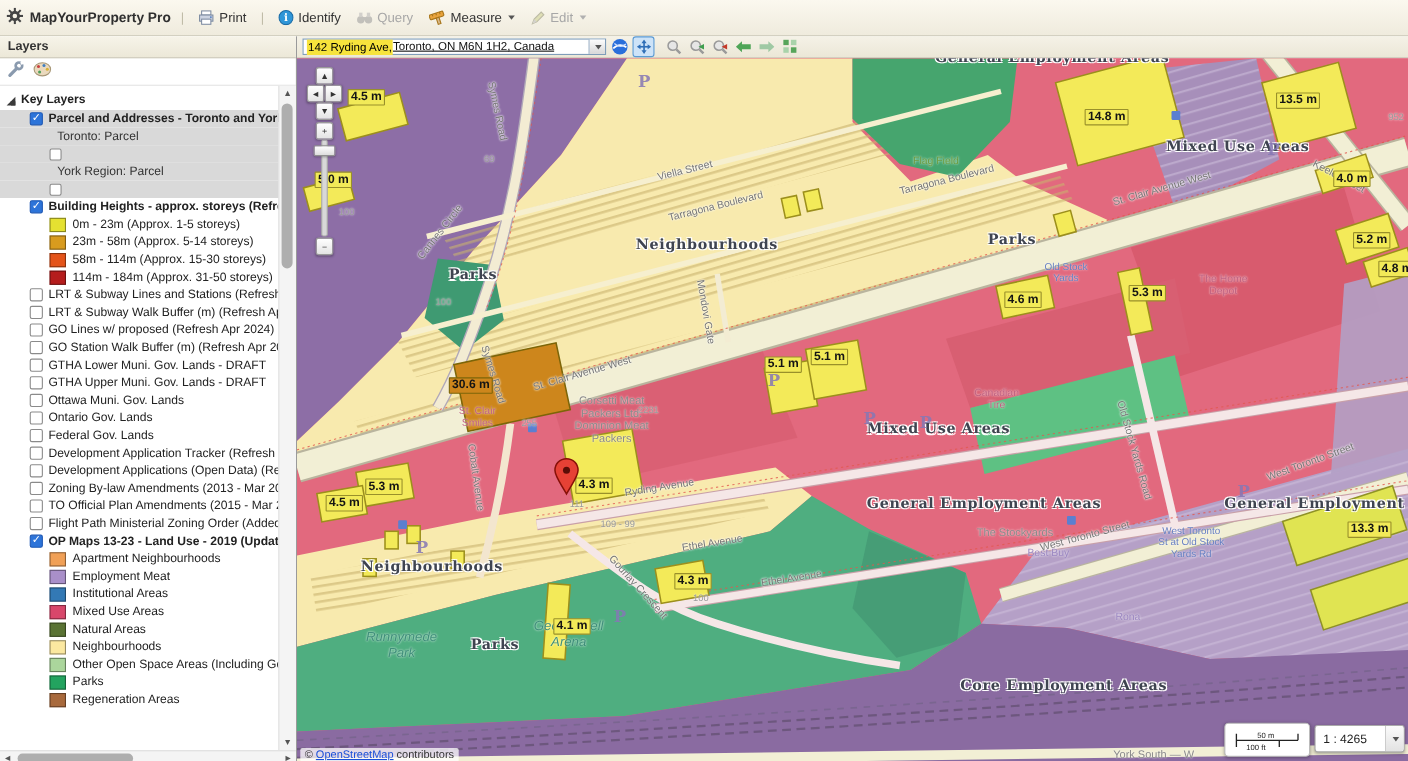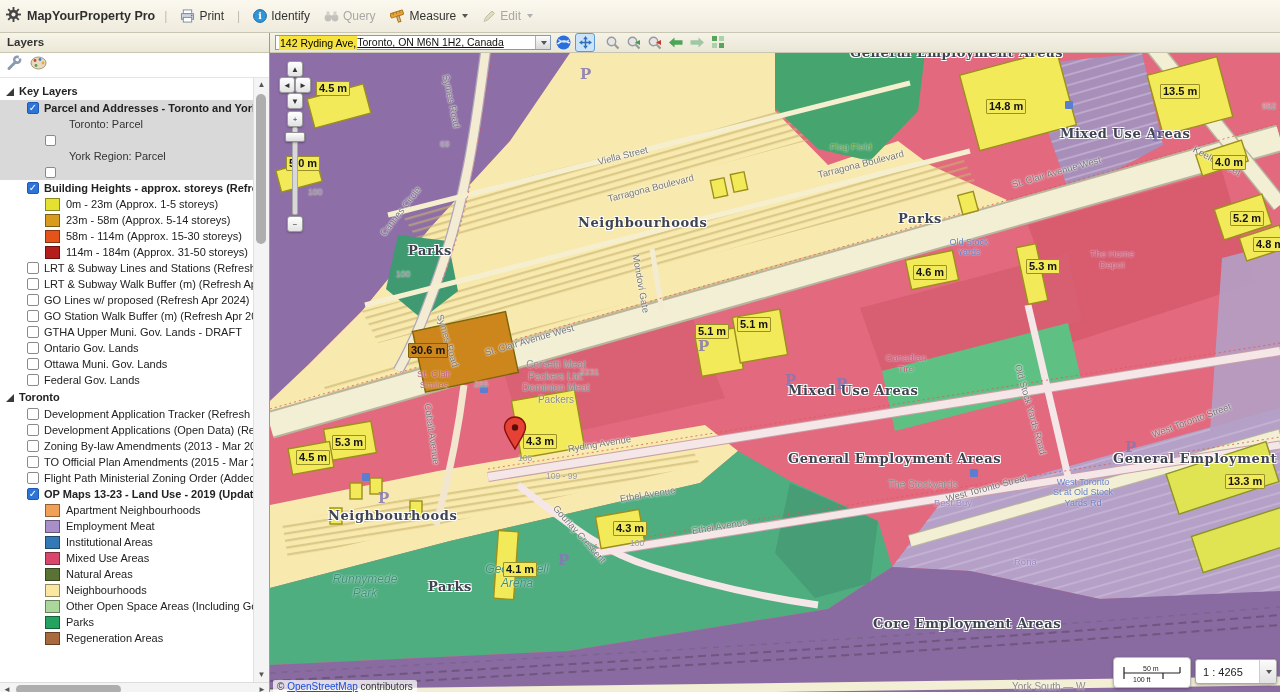--- a/index.html
+++ b/index.html
@@ -23,21 +23,21 @@
   #layers-header{height:19px;line-height:19px;background:linear-gradient(#f7f4e9,#ece8d8);border-bottom:1px solid #c9c5b3;
     font-weight:bold;font-size:11.5px;color:#333;padding-left:7px;}
   #panel-tools{height:24px;display:flex;align-items:center;gap:8px;padding-left:6px;border-bottom:1px solid #e4e4e4;}
   #tree-wrap{flex:1;position:relative;overflow:hidden;}
   #layer-tree{position:absolute;inset:0 15px 0 0;overflow:hidden;padding-top:4px;}
   .trow{height:16px;line-height:16px;font-size:11px;color:#222;white-space:nowrap;overflow:hidden;display:flex;align-items:center;}
   .trow.group{height:18px;font-weight:bold;padding-left:6px;gap:5px;}
   .trow.layer{padding-left:27px;gap:5px;}
   .trow.bold .lbl{font-weight:bold;}
   .trow.selected{background:#d9d9d9;}
-  .trow.sublabel{padding-left:69px;color:#333;}
+  .trow.sublabel{padding-left:52px;color:#333;}
   .trow.subcheck{padding-left:45px;}
   .trow.legend{padding-left:45px;gap:6px;}
   .tri{width:0;height:0;border:4px solid transparent;border-right-color:#3a3a3a;border-bottom-color:#3a3a3a;margin-top:1px;}
   .cb{width:12px;height:12px;box-sizing:border-box;border:1px solid #8a8a8a;background:#fff;border-radius:2px;flex:0 0 auto;
       display:inline-flex;align-items:center;justify-content:center;font-size:10px;color:#fff;}
   .cb.on{background:#2d74d9;border-color:#1f59b5;}
   .sw{width:13px;height:11px;border:1px solid rgba(0,0,0,.4);flex:0 0 auto;}
   
   #vscroll{position:absolute;top:0;right:0;bottom:0;width:15px;background:#f4f4f4;border-left:1px solid #e0e0e0;}
   #vscroll .arr{position:absolute;left:0;width:15px;height:14px;text-align:center;font-size:8px;color:#555;line-height:14px;}
@@ -241,37 +241,37 @@
             <div class="trow layer">
               <span class="cb"></span>
               <span class="lbl">GO Lines w/ proposed (Refresh Apr 2024)</span>
             </div>
             <div class="trow layer">
               <span class="cb"></span>
               <span class="lbl">GO Station Walk Buffer (m) (Refresh Apr 2024)</span>
             </div>
             <div class="trow layer">
               <span class="cb"></span>
+              <span class="lbl">GTHA Lower Muni. Gov. Lands - DRAFT</span>
+            </div>
+            <div class="trow layer">
+              <span class="cb"></span>
               <span class="lbl">GTHA Upper Muni. Gov. Lands - DRAFT</span>
             </div>
             <div class="trow layer">
               <span class="cb"></span>
+              <span class="lbl">Ottawa Muni. Gov. Lands</span>
+            </div>
+            <div class="trow layer">
+              <span class="cb"></span>
               <span class="lbl">Ontario Gov. Lands</span>
             </div>
             <div class="trow layer">
               <span class="cb"></span>
-              <span class="lbl">Ottawa Muni. Gov. Lands</span>
-            </div>
-            <div class="trow layer">
-              <span class="cb"></span>
               <span class="lbl">Federal Gov. Lands</span>
-            </div>
-            <div class="trow group">
-              <span class="tri"></span>
-              <span class="lbl">Toronto</span>
             </div>
             <div class="trow layer">
               <span class="cb"></span>
               <span class="lbl">Development Application Tracker (Refresh Oct 2025)</span>
             </div>
             <div class="trow layer">
               <span class="cb"></span>
               <span class="lbl">Development Applications (Open Data) (Refresh Jul 2</span>
             </div>
             <div class="trow layer">
@@ -551,21 +551,21 @@
             <span class="mlabel street" style="left: 882px; top: 376px; transform: rotate(-20deg);">West Toronto Street</span>
             <span class="mlabel street" style="left: 748px; top: 306px; transform: rotate(74deg);">Old Stock Yards Road</span>
             <span class="mlabel street" style="left: 924px; top: 90px; transform: rotate(28deg);">Keele Street</span>
             <span class="mlabel num" style="left: 38px; top: 134px;">100</span>
             <span class="mlabel num" style="left: 126px; top: 216px;">100</span>
             <span class="mlabel num" style="left: 170px; top: 86px;">69</span>
             <span class="mlabel num" style="left: 360px; top: 485px;">100</span>
             <span class="mlabel num" style="left: 310px; top: 314px;">2231</span>
             <span class="mlabel num" style="left: 204px; top: 326px;">255</span>
             <span class="mlabel num" style="left: 276px; top: 418px;">109 - 99</span>
-            <span class="mlabel num" style="left: 248px; top: 400px;">108</span>
+            <span class="mlabel num" style="left: 248px; top: 400px;">111</span>
             <span class="mlabel num" style="left: 992px; top: 48px;">952</span>
             <span class="mlabel green" style="left: 560px; top: 88px;">Flag Field</span>
             <span class="mlabel park wrap" style="left: 60px; top: 520px; width: 70px;">Runnymede Park</span>
             <span class="mlabel park wrap" style="left: 212px; top: 510px; width: 70px;">George Bell Arena</span>
             <span class="mlabel gray" style="left: 618px; top: 426px;">The Stockyards</span>
             <span class="mlabel shop wrap" style="left: 816px; top: 196px; width: 52px;">The Home Depot</span>
             <span class="mlabel shop wrap" style="left: 612px; top: 300px; width: 48px;">Canadian Tire</span>
             <span class="mlabel purple" style="left: 664px; top: 444px;">Best Buy</span>
             <span class="mlabel purple" style="left: 744px; top: 503px;">Rona</span>
             <span class="mlabel shop wrap" style="left: 142px; top: 316px; width: 44px;">St. Clair Smiles</span>

